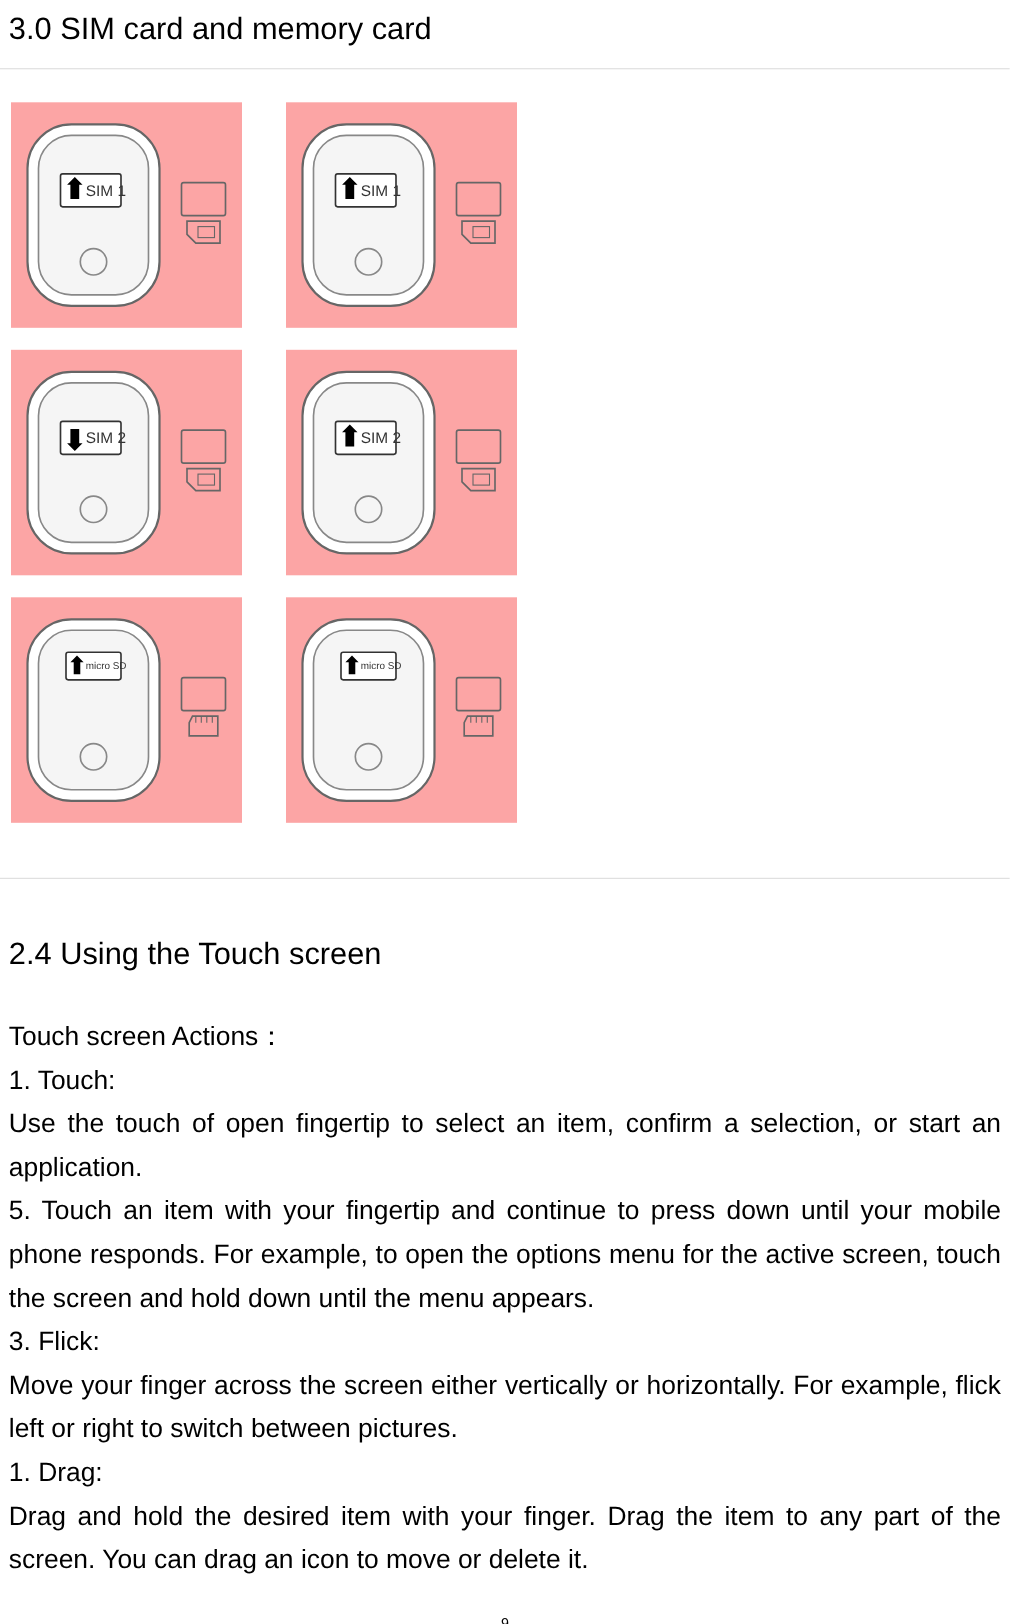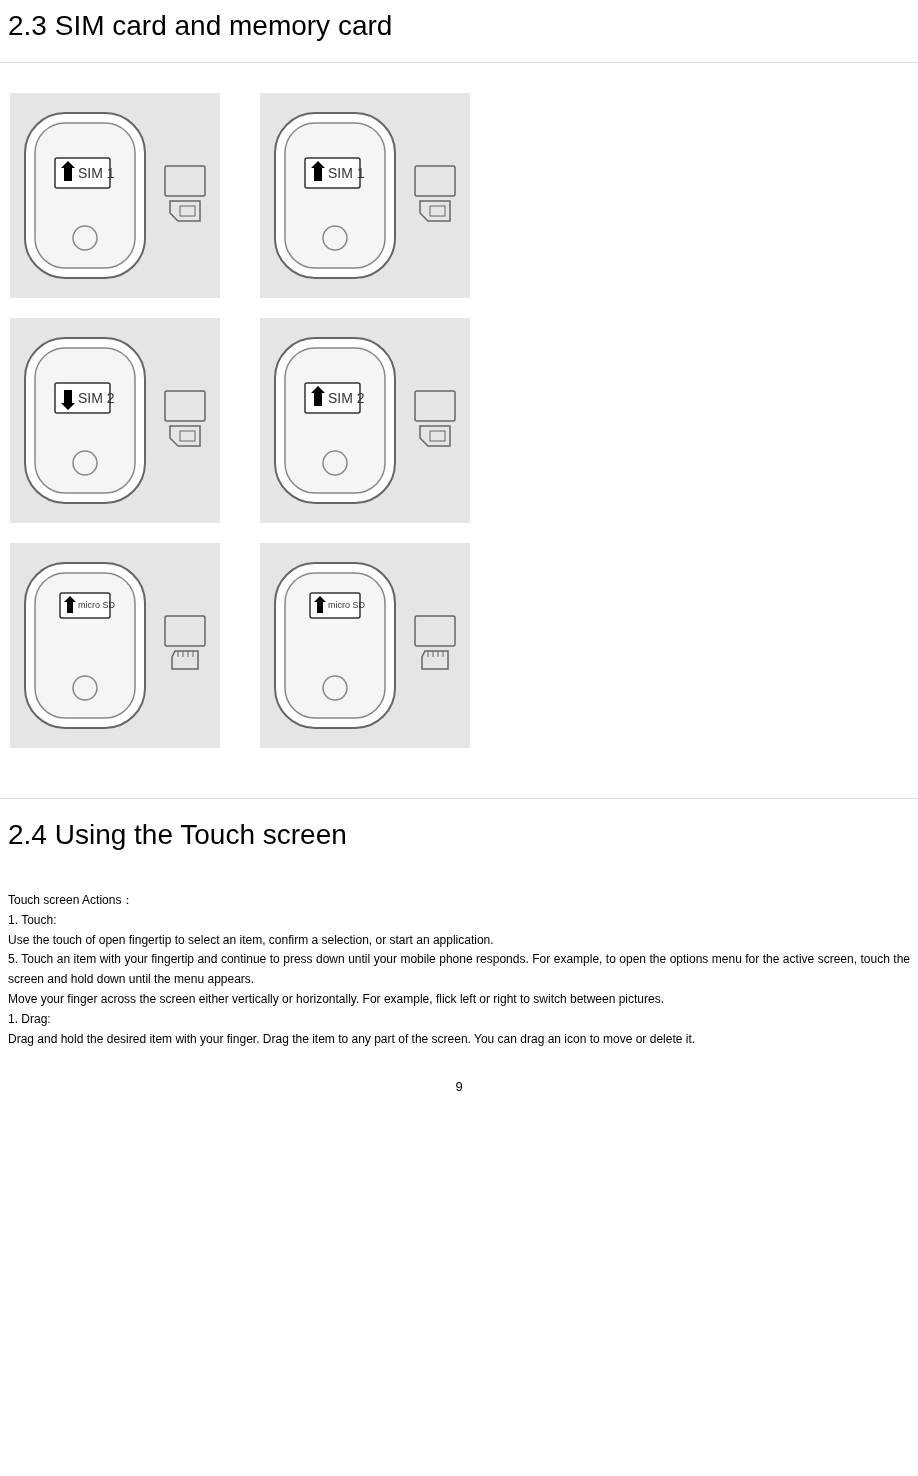--- a/index.html
+++ b/index.html
@@ -26,21 +26,21 @@
     }
     .diagram-column {
       display: flex;
       flex-direction: column;
       gap: 20px;
     }
     .phone-row {
       display: flex;
       align-items: center;
       gap: 10px;
-      background: #e5e5e5;
+      background: #fca5a5;
       padding: 15px 10px;
     }
     .phone-shape {
       width: 130px;
       height: 175px;
       position: relative;
     }
     .phone-outline {
       stroke: #666;
       stroke-width: 2;
@@ -71,35 +71,35 @@
     }
     .card-icon {
       width: 50px;
       height: 70px;
     }
     .body-text {
       padding: 0 8px;
       margin-top: 40px;
     }
     .body-text p {
-      font-size: 12px;
+      font-size: 24px;
       line-height: 1.65;
       text-align: justify;
     }
     .page-number {
       text-align: center;
       font-size: 13px;
       margin-top: 30px;
       padding-bottom: 10px;
     }
   </style>
 </head>
 <body>
 
-<h2 class="section-heading">2.3 SIM card and memory card</h2>
+<h2 class="section-heading">3.0 SIM card and memory card</h2>
 
 <div class="diagram-container">
 
   <div class="diagram-column">
 
     <div class="phone-row">
       <svg class="phone-shape" viewBox="0 0 130 175">
         <rect class="phone-outline" x="5" y="5" width="120" height="165" rx="40" ry="40"></rect>
         <rect class="phone-inner" x="15" y="15" width="100" height="145" rx="30" ry="30"></rect>
         <circle cx="65" cy="130" r="12" fill="none" stroke="#888" stroke-width="1.5"></circle>
@@ -198,25 +198,26 @@
         <path d="M15 40 L38 40 L38 58 L12 58 L12 46 Z" fill="none" stroke="#666" stroke-width="1.5"></path>
         <line x1="18" y1="40" x2="18" y2="46" stroke="#666"></line>
         <line x1="23" y1="40" x2="23" y2="46" stroke="#666"></line>
         <line x1="28" y1="40" x2="28" y2="46" stroke="#666"></line>
         <line x1="33" y1="40" x2="33" y2="46" stroke="#666"></line>
       </svg>
     </div>
   </div>
 </div>
 
-<h2 class="section-heading" style="margin-top:20px;">2.4 Using the Touch screen</h2>
+<h2 class="section-heading" style="margin-top:52px;">2.4 Using the Touch screen</h2>
 
 <div class="body-text">
   <p>Touch screen Actions：</p>
   <p>1. Touch:</p>
   <p>Use the touch of open fingertip to select an item, confirm a selection, or start an application.</p>
   <p>5. Touch an item with your fingertip and continue to press down until your mobile phone responds. For example, to open the options menu for the active screen, touch the screen and hold down until the menu appears.</p>
+  <p>3. Flick:</p>
   <p>Move your finger across the screen either vertically or horizontally. For example, flick left or right to switch between pictures.</p>
   <p>1. Drag:</p>
   <p>Drag and hold the desired item with your finger. Drag the item to any part of the screen. You can drag an icon to move or delete it.</p>
 </div>
 
 <div class="page-number">9</div>
 
 </body></html>

